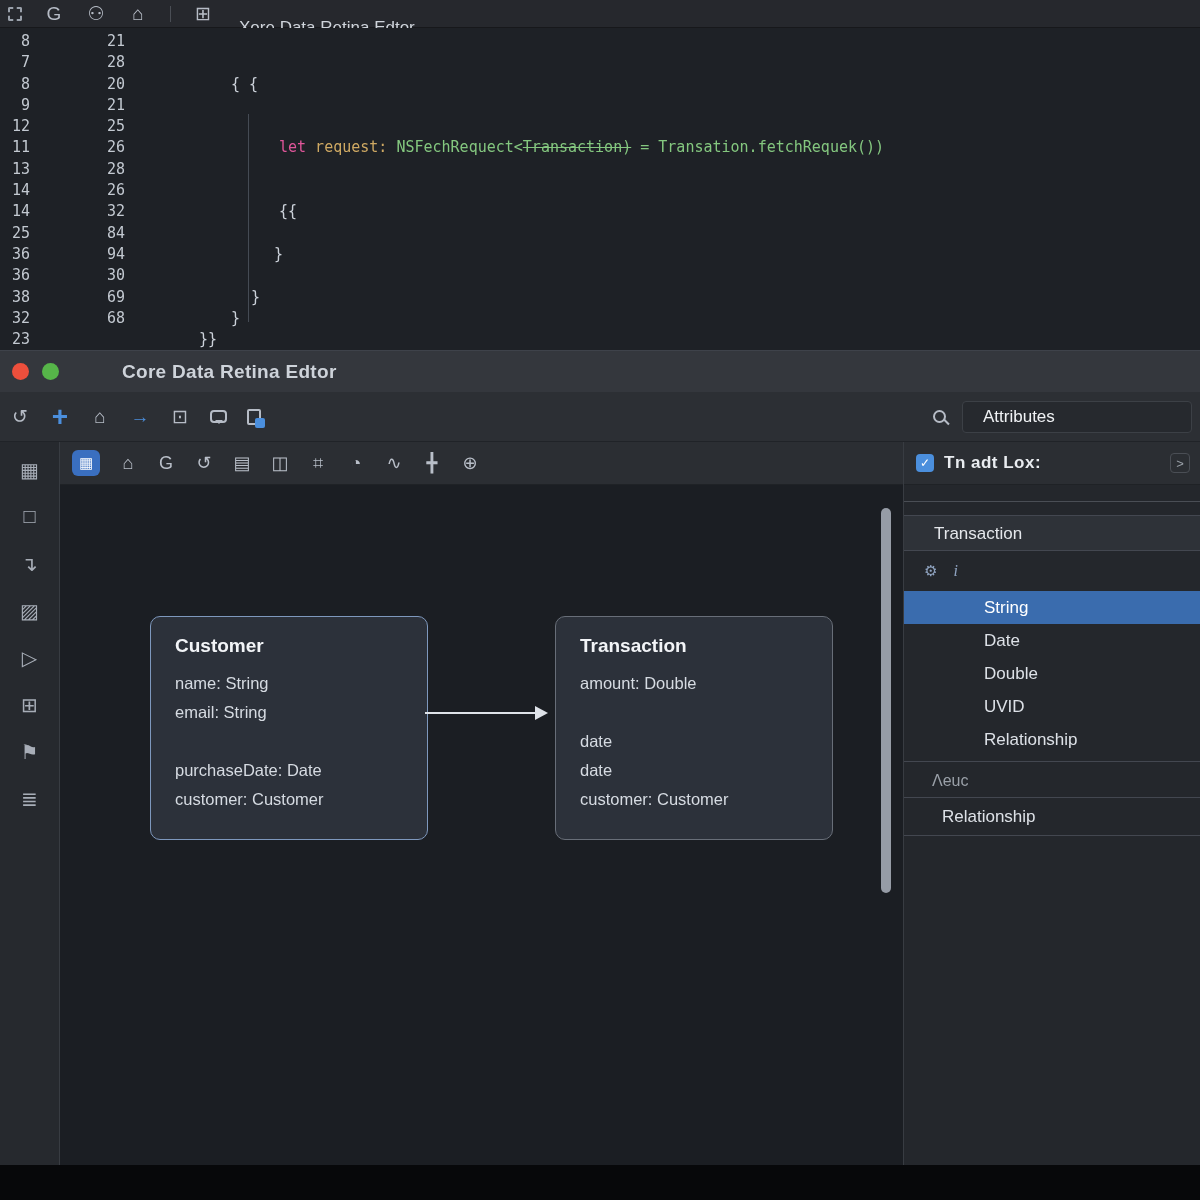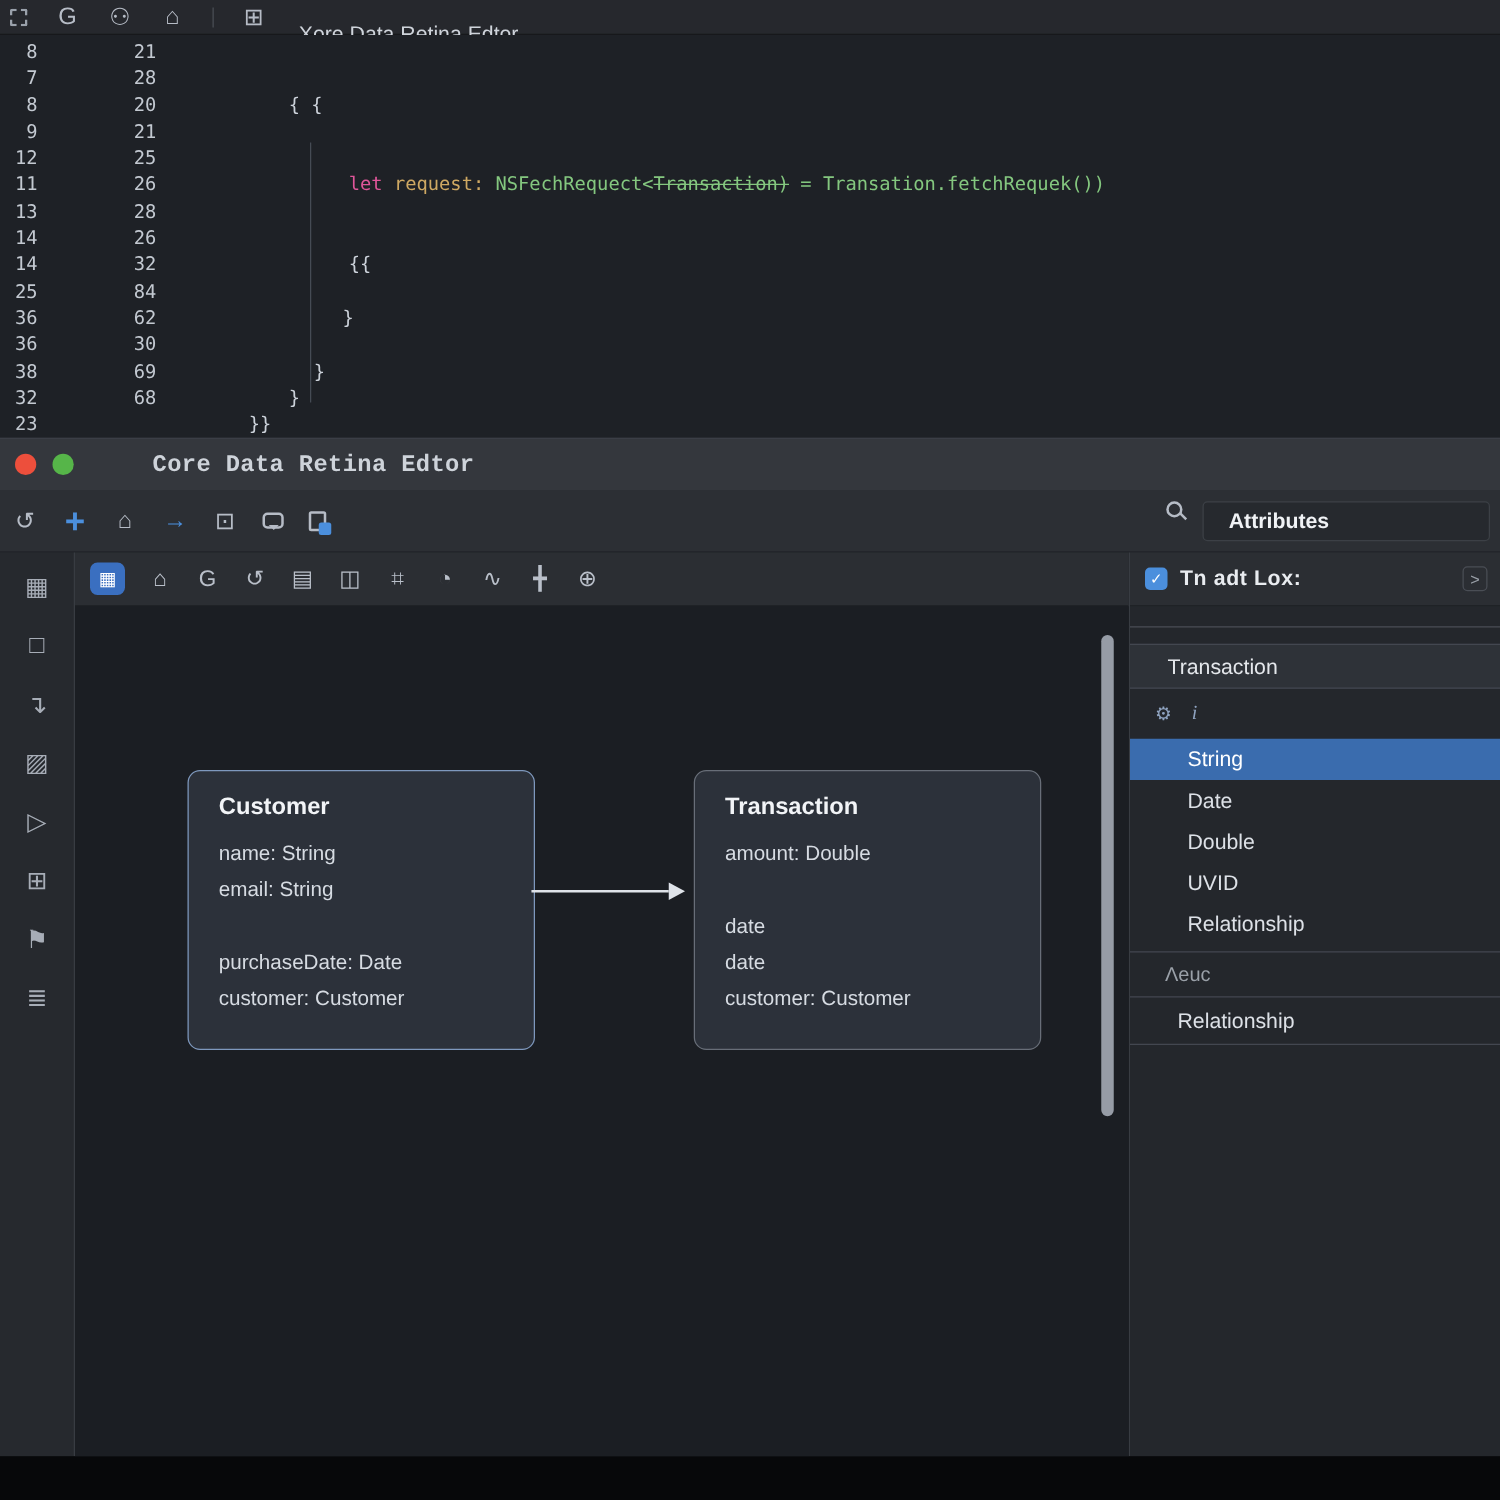--- a/index.html
+++ b/index.html
@@ -43,31 +43,31 @@
   .cline { flex:1; white-space:pre; }
   .tok-kw { color:#e0569a; }
   .tok-prop { color:#cfa963; }
   .tok-type { color:#84c77f; }
   .tok-type-strike { color:#84c77f; text-decoration:line-through; }
   .tok-punct { color:#ccd2da; }
   .indent-guide { position:absolute; left:248px; top:86px; width:1px; height:208px; background:#454b54; }
 
   
   .win-titlebar { height:42px; background:#34373d; border-top:1px solid #3e424a;
-                  display:flex; align-items:center; padding-left:12px; flex:0 0 auto;font-family:Liberation Mono, monospace; }
+                  display:flex; align-items:center; padding-left:12px; flex:0 0 auto; }
   .light { width:17px; height:17px; border-radius:50%; margin-right:13px; }
   .red { background:#ed4f3c; }
   .green { background:#56b549; }
   .win-title { color:#ced3da; font-size:19px; font-weight:600; margin-left:50px; letter-spacing:.3px; }
 
   
   .toolbar { height:50px; background:#2c2f34; border-bottom:1px solid #202328; flex:0 0 auto;
              display:flex; align-items:center; justify-content:space-between; padding:0 8px; }
   .tb-left { display:flex; align-items:center; gap:20px; padding-left:2px; }
-  .tb-right { display:flex; gap:16px;font-weight:bold; }
+  .tb-right { display:flex; align-items:center; gap:16px; }
   .attr-field { width:230px; height:32px; background:#26292e; border:1px solid #3c4046;
                 border-radius:4px; display:flex; align-items:center; padding-left:20px;
                 color:#f0f2f5; font-size:17px; }
 
   
   .main { flex:1; display:flex; min-height:0; }
 
   .left-rail { width:60px; background:#26292e; border-right:1px solid #383c42;
                display:flex; flex-direction:column; align-items:center;
                padding-top:14px; gap:20px; }
@@ -100,21 +100,21 @@
   .insp-title { color:#e9ecf0; font-size:17px; font-weight:600; letter-spacing:.5px; }
   .chev { margin-left:auto; width:20px; height:20px; border:1px solid #4a4e55; border-radius:4px;
           color:#9aa0a8; font-size:13px; display:flex; align-items:center; justify-content:center; }
   .insp-divider { border-top:1px solid #4a4e55; margin-top:16px; margin-bottom:13px; }
   .insp-entity-row { height:36px; line-height:36px; background:#2e3238;
                      border-top:1px solid #434750; border-bottom:1px solid #434750;
                      color:#e4e7eb; font-size:17px; padding-left:30px; }
   .insp-tools { height:40px; display:flex; align-items:center; gap:16px; padding-left:20px;
                 color:#8fa3c0; font-size:15px; }
   .insp-tools .it-i { font-style:italic; font-family:"Liberation Serif", serif; font-size:16px; }
-  .type-row { height:33px; line-height:33px; padding-left:46px; font-size:17px; color:#dde1e7; }
+  .type-row { height:33px; line-height:33px; padding-left:80px; font-size:17px; color:#dde1e7; }
   .type-row.selected { background:#3a6cae; color:#fff; }
   .insp-section { height:37px; line-height:37px; margin-top:5px;
                   border-top:1px solid #434750; border-bottom:1px solid #434750;
                   color:#9aa0a8; padding-left:28px; font-size:16px; }
   .insp-rel-row { height:38px; line-height:38px; border-bottom:1px solid #434750;
                   color:#dde1e7; padding-left:38px; font-size:17px; }
 
   .bottombar { height:35px; background:#07080a; flex:0 0 auto; }
 </style>
 </head>
@@ -180,21 +180,21 @@
           <span class="gut g2">32</span>
           <span class="cline" style="padding-left: 154px;"><span class="tok-punct">{{</span></span>
         </div>
         <div class="code-row">
           <span class="gut g1">25</span>
           <span class="gut g2">84</span>
           <span class="cline"></span>
         </div>
         <div class="code-row">
           <span class="gut g1">36</span>
-          <span class="gut g2">62</span>
+          <span class="gut g2">94</span>
           <span class="cline" style="padding-left: 149px;"><span class="tok-punct">}</span></span>
         </div>
         <div class="code-row">
           <span class="gut g1">36</span>
           <span class="gut g2">30</span>
           <span class="cline"></span>
         </div>
         <div class="code-row">
           <span class="gut g1">38</span>
           <span class="gut g2">69</span>

